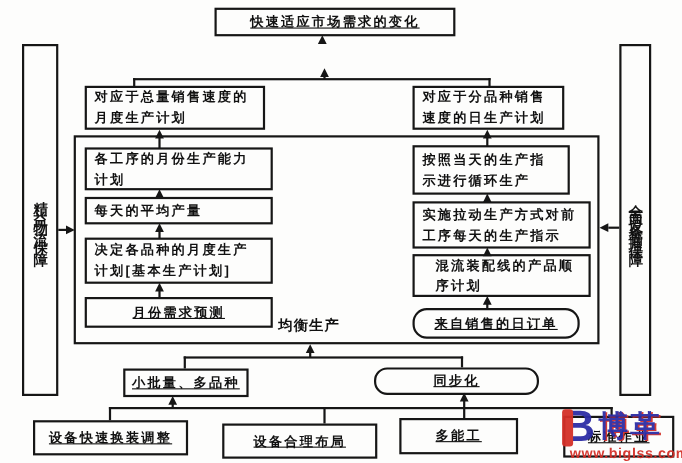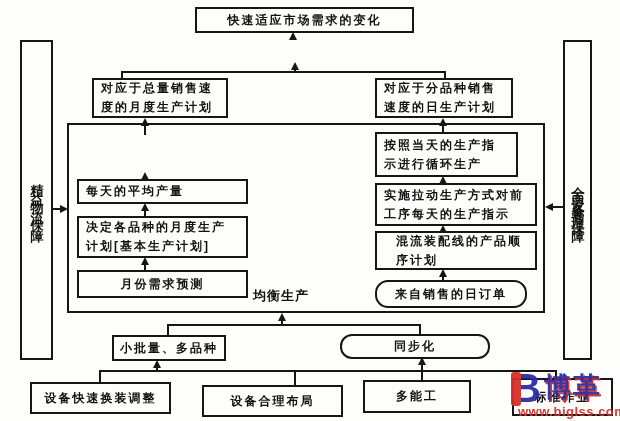--- a/index.html
+++ b/index.html
@@ -7,21 +7,21 @@
     position:relative;width:620px;height:421px;background:#fdfdfc;
     font-family:"Liberation Sans","DejaVu Sans",sans-serif;
     color:#111;overflow:hidden;
   }
   .box{
     position:absolute;border:2px solid #161616;background:#fdfdfc;
     box-sizing:border-box;display:flex;align-items:center;
     font-size:12px;font-weight:bold;letter-spacing:2px;line-height:19px;
     padding:1px 7px;
   }
-  .box.center{justify-content:center;text-align:left;padding:1px 3px;}
+  .box.center{justify-content:center;text-align:left;padding:1px 3px;text-decoration:underline;}
   .frame{
     position:absolute;border:2px solid #161616;box-sizing:border-box;background:transparent;
   }
   .vbar{
     position:absolute;border:2px solid #161616;background:#fdfdfc;box-sizing:border-box;
     display:flex;align-items:center;justify-content:center;
     writing-mode:vertical-rl;text-orientation:upright;
     font-size:13px;font-weight:bold;letter-spacing:9px;
   }
   .hline{position:absolute;height:2px;background:#161616;}
@@ -60,22 +60,25 @@
 
   <div class="vbar" style="left:20px;top:40px;width:33px;height:320px;">
     <span>精益物流保障</span>
   </div>
   <div class="vbar" style="left:563px;top:40px;width:29px;height:320px;letter-spacing:6px;">
     <span>全面设备管理保障</span>
   </div>
 
   <div class="frame" style="left:67px;top:123px;width:478px;height:190px;"></div>
 
-  <div class="box" style="left:92px;top:78px;width:136px;height:40px;">
+  <div class="box" style="left:77px;top:78px;width:164px;height:40px;">
     <span>对应于总量销售速度的月度生产计划</span>
+  </div>
+  <div class="box" style="left:77px;top:134px;width:171px;height:39px;">
+    <span>各工序的月份生产能力计划</span>
   </div>
   <div class="box" style="left:77px;top:179px;width:171px;height:25px;">
     <span>每天的平均产量</span>
   </div>
   <div class="box" style="left:77px;top:216px;width:171px;height:42px;">
     <span>决定各品种的月度生产计划[基本生产计划]</span>
   </div>
   <div class="box center" style="left:77px;top:270px;width:171px;height:28px;">
     <span>月份需求预测</span>
   </div>

